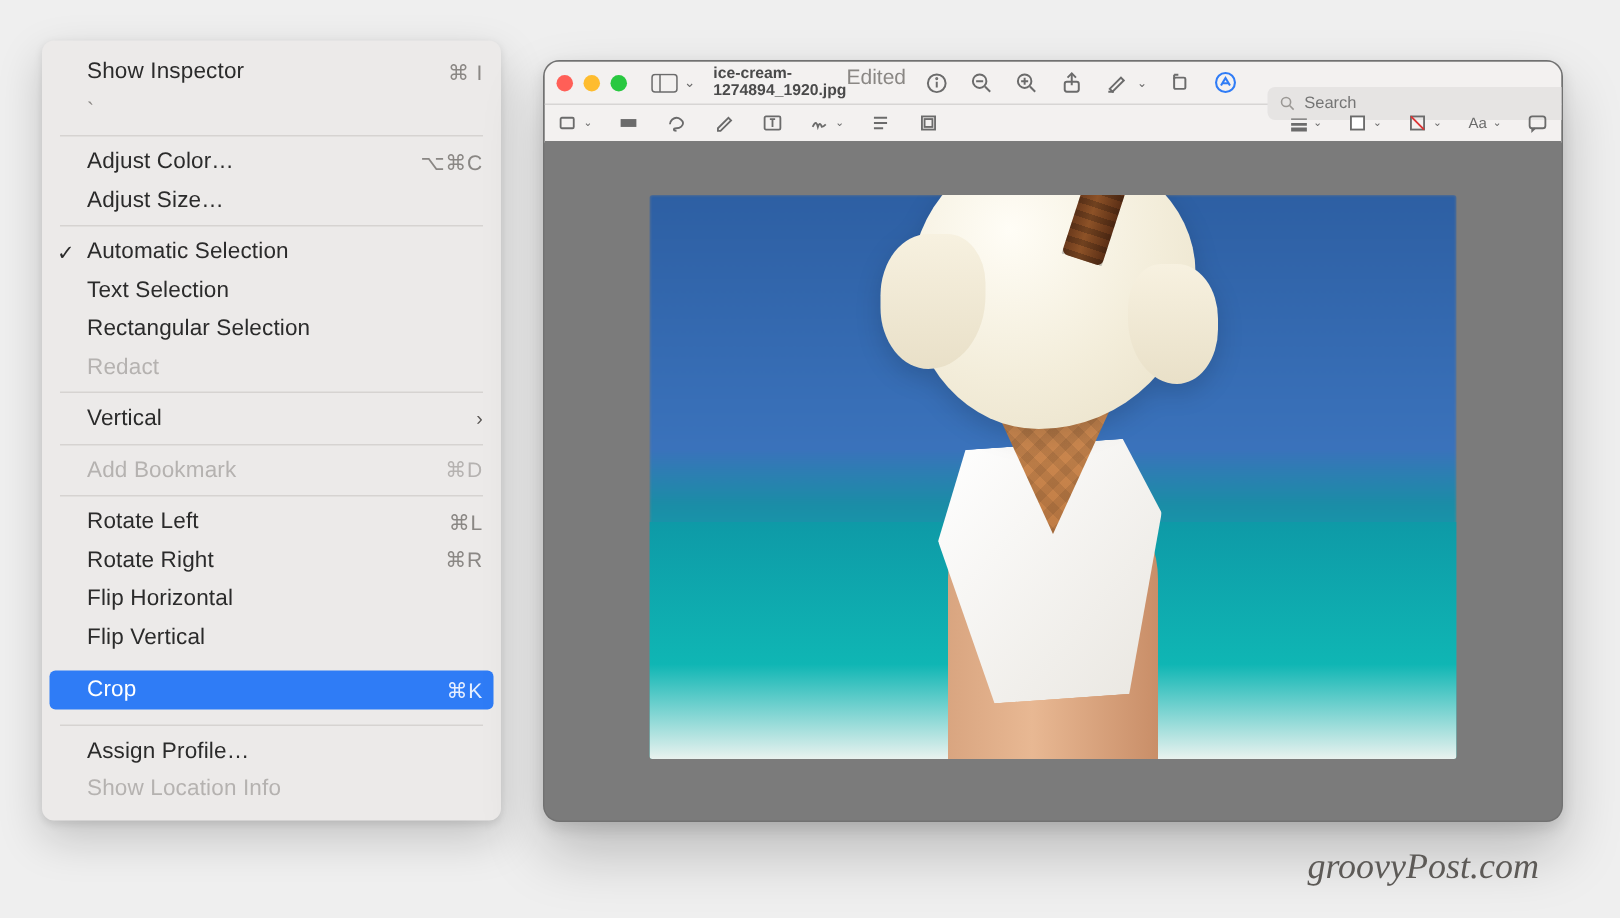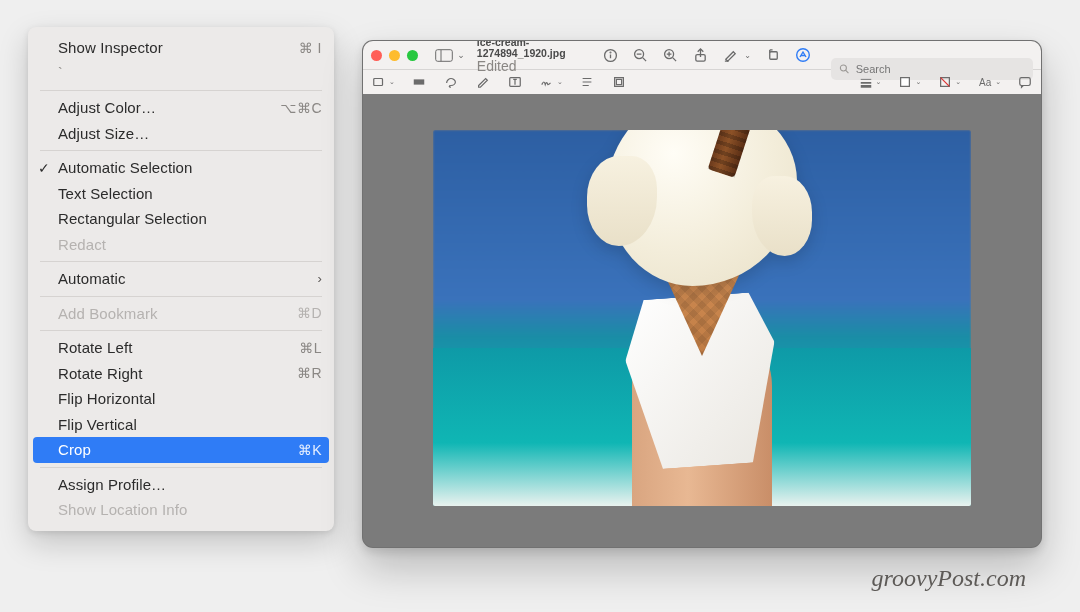--- a/index.html
+++ b/index.html
@@ -24,42 +24,42 @@
     box-shadow:0 12px 30px rgba(0,0,0,.18),0 2px 6px rgba(0,0,0,.10);
     padding:8px 0;font-size:15px;letter-spacing:.1px;
   }
   .menu .item{
     display:flex;align-items:center;height:25.5px;
     padding:0 12px 0 30px;color:var(--menu-text);position:relative;
   }
   .menu .item .label{flex:1;white-space:nowrap;}
   .menu .item .shortcut{color:#8a8784;font-size:14px;letter-spacing:.5px;}
   .menu .item.disabled .label,.menu .item.disabled .shortcut{color:var(--menu-disabled);}
-  .menu .item.highlight{background:var(--menu-highlight);color:var(--menu-highlight-text);border-radius:4px;margin:0 5px;padding-left:25px;padding-right:7px;}
+  .menu .item.highlight{background:var(--menu-highlight);color:var(--menu-highlight-text);border-radius:4px;margin:10px 5px;padding-left:25px;padding-right:7px;}
   .menu .item.highlight .shortcut{color:#e6efff;}
   .menu .sep{height:1px;background:var(--divider);margin:4px 12px;}
   .menu .check{position:absolute;left:10px;font-size:14px;}
   .menu .arrow{font-size:13px;color:#5b5856;}
   
   .window{
     position:absolute;left:362px;top:40px;width:678px;height:506px;
     background:var(--canvas);border-radius:11px;overflow:hidden;
     box-shadow:0 20px 40px rgba(0,0,0,.22),0 4px 10px rgba(0,0,0,.12);
     border:1px solid rgba(0,0,0,.08);
   }
   .titlebar{height:28px;background:var(--window-chrome);display:flex;align-items:center;padding:0 8px;gap:6px;border-bottom:1px solid var(--window-border);}
   .traffic{display:flex;gap:7px;margin-right:6px;}
   .traffic .dot{width:11px;height:11px;border-radius:50%;}
   .dot.red{background:#ff5f57;}
   .dot.yellow{background:#febc2e;}
   .dot.green{background:#28c840;}
   .titlebar .sidebar-btn{width:24px;height:18px;display:flex;align-items:center;justify-content:center;margin-left:4px;}
   .titlebar .sidebar-btn svg{stroke:var(--icon-gray);}
   .titlebar .chev{font-size:9px;color:var(--icon-gray);margin-left:-2px;}
-  .title-stack{display:flex;flex-direction:column;line-height:1.05;margin-left:6px;}
+  .title-stack{display:flex;flex-direction:row;line-height:1.05;margin-left:6px;}
   .title-stack .fname{font-size:10.5px;font-weight:600;color:#4a4a4a;}
   .title-stack .edited{font-size:14px;color:#8a8784;}
   .title-spacer{flex:1;}
   .title-tools{display:flex;align-items:center;gap:14px;}
   .title-tools .ico{width:16px;height:16px;display:flex;align-items:center;justify-content:center;}
   .title-tools svg{stroke:var(--icon-gray);fill:none;stroke-width:1.4;}
   .title-tools .chevsm{font-size:8px;color:var(--icon-gray);margin-left:-8px;}
   .title-tools .markup svg{stroke:var(--icon-blue);}
   .searchbox{display:flex;align-items:center;gap:4px;background:var(--search-bg);border-radius:5px;padding:2px 8px;width:186px;height:18px;margin-left:6px;margin-top:28px;}
   .searchbox svg{stroke:#9b9895;fill:none;stroke-width:1.6;}
@@ -117,21 +117,21 @@
     <span class="label">Text Selection</span>
   </div>
   <div class="item">
     <span class="label">Rectangular Selection</span>
   </div>
   <div class="item disabled">
     <span class="label">Redact</span>
   </div>
   <div class="sep"></div>
   <div class="item">
-    <span class="label">Automatic</span>
+    <span class="label">Vertical</span>
     <span class="arrow">›</span>
   </div>
   <div class="sep"></div>
   <div class="item disabled">
     <span class="label">Add Bookmark</span>
     <span class="shortcut">⌘D</span>
   </div>
   <div class="sep"></div>
   <div class="item">
     <span class="label">Rotate Left</span>

